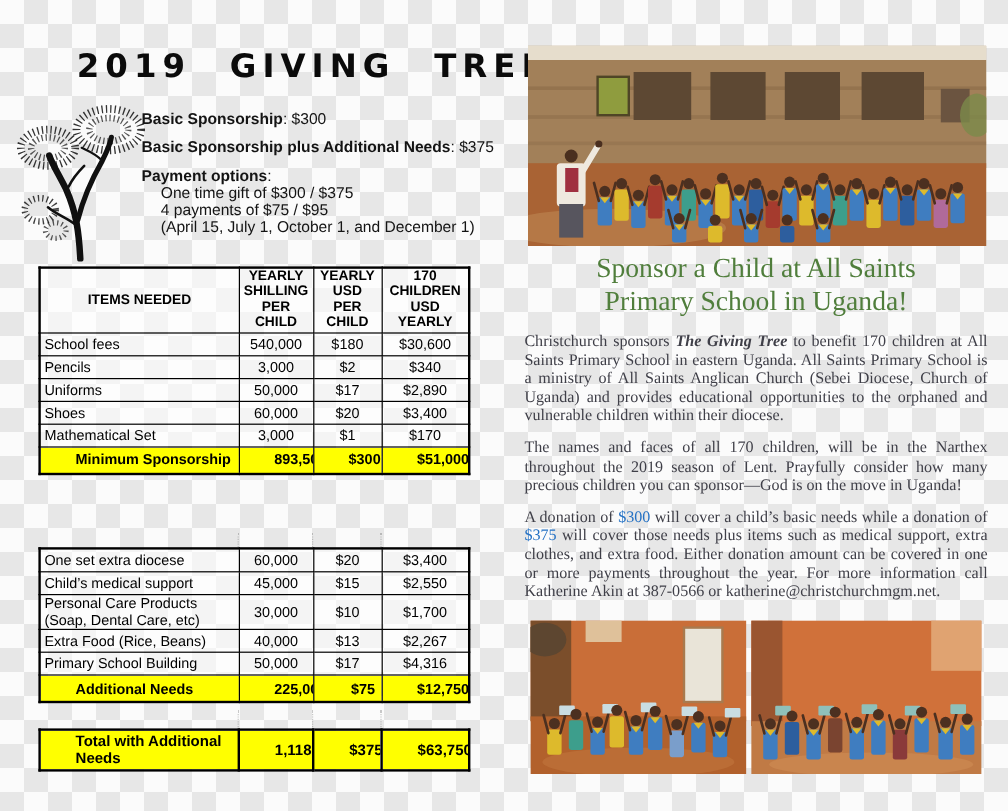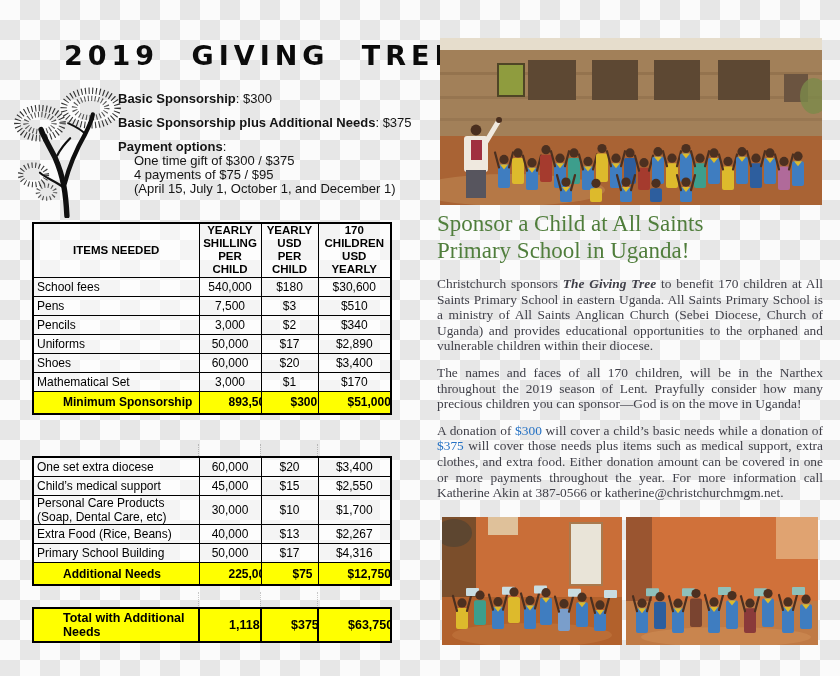--- a/index.html
+++ b/index.html
@@ -36,21 +36,21 @@
   tr.hl td{background:#ffff00;font-weight:bold;height:21px;padding-left:29px;}
   #t1{top:222px;width:358px;}
   #t1 thead tr{height:54px;}
   #t2{top:456px;width:358px;}
   #t3{top:607px;width:358px;}
   #t3 td{border:2px solid #000;height:32px;font-size:12.5px;}
   .gapline{position:absolute;width:0;border-left:1px dotted rgba(0,0,0,0.2);}
   
   .photo{position:absolute;display:block;}
   .r-heading{
-    position:absolute;left:437px;top:210px;width:386px;text-align:left;
+    position:absolute;left:437px;top:210px;width:386px;text-align:center;
     font-family:"Liberation Serif",serif;font-size:23px;line-height:27px;color:#507e3c;
   }
   .r-text{
     position:absolute;left:437px;top:276px;width:386px;
     font-family:"Liberation Serif",serif;font-size:13.4px;line-height:15.6px;
     color:#3f3f48;text-align:justify;
   }
   .r-text p{margin:0 0 11px 0;}
   .r-text .em{font-weight:bold;font-style:italic;margin-top:48px;}
   .r-text .amt{color:#2471c4;}
@@ -104,26 +104,20 @@
         <th>YEARLY USD PER CHILD</th>
         <th>170 CHILDREN USD YEARLY</th>
       </tr>
     </thead>
     <tbody id="t1body">
         <tr>
           <td class="c0">School fees</td>
           <td class="c1">540,000</td>
           <td class="c2">$180</td>
           <td class="c3">$30,600</td>
-        </tr>
-        <tr>
-          <td class="c0">Pens</td>
-          <td class="c1">7,500</td>
-          <td class="c2">$3</td>
-          <td class="c3">$510</td>
         </tr>
         <tr>
           <td class="c0">Pencils</td>
           <td class="c1">3,000</td>
           <td class="c2">$2</td>
           <td class="c3">$340</td>
         </tr>
         <tr>
           <td class="c0">Uniforms</td>
           <td class="c1">50,000</td>

